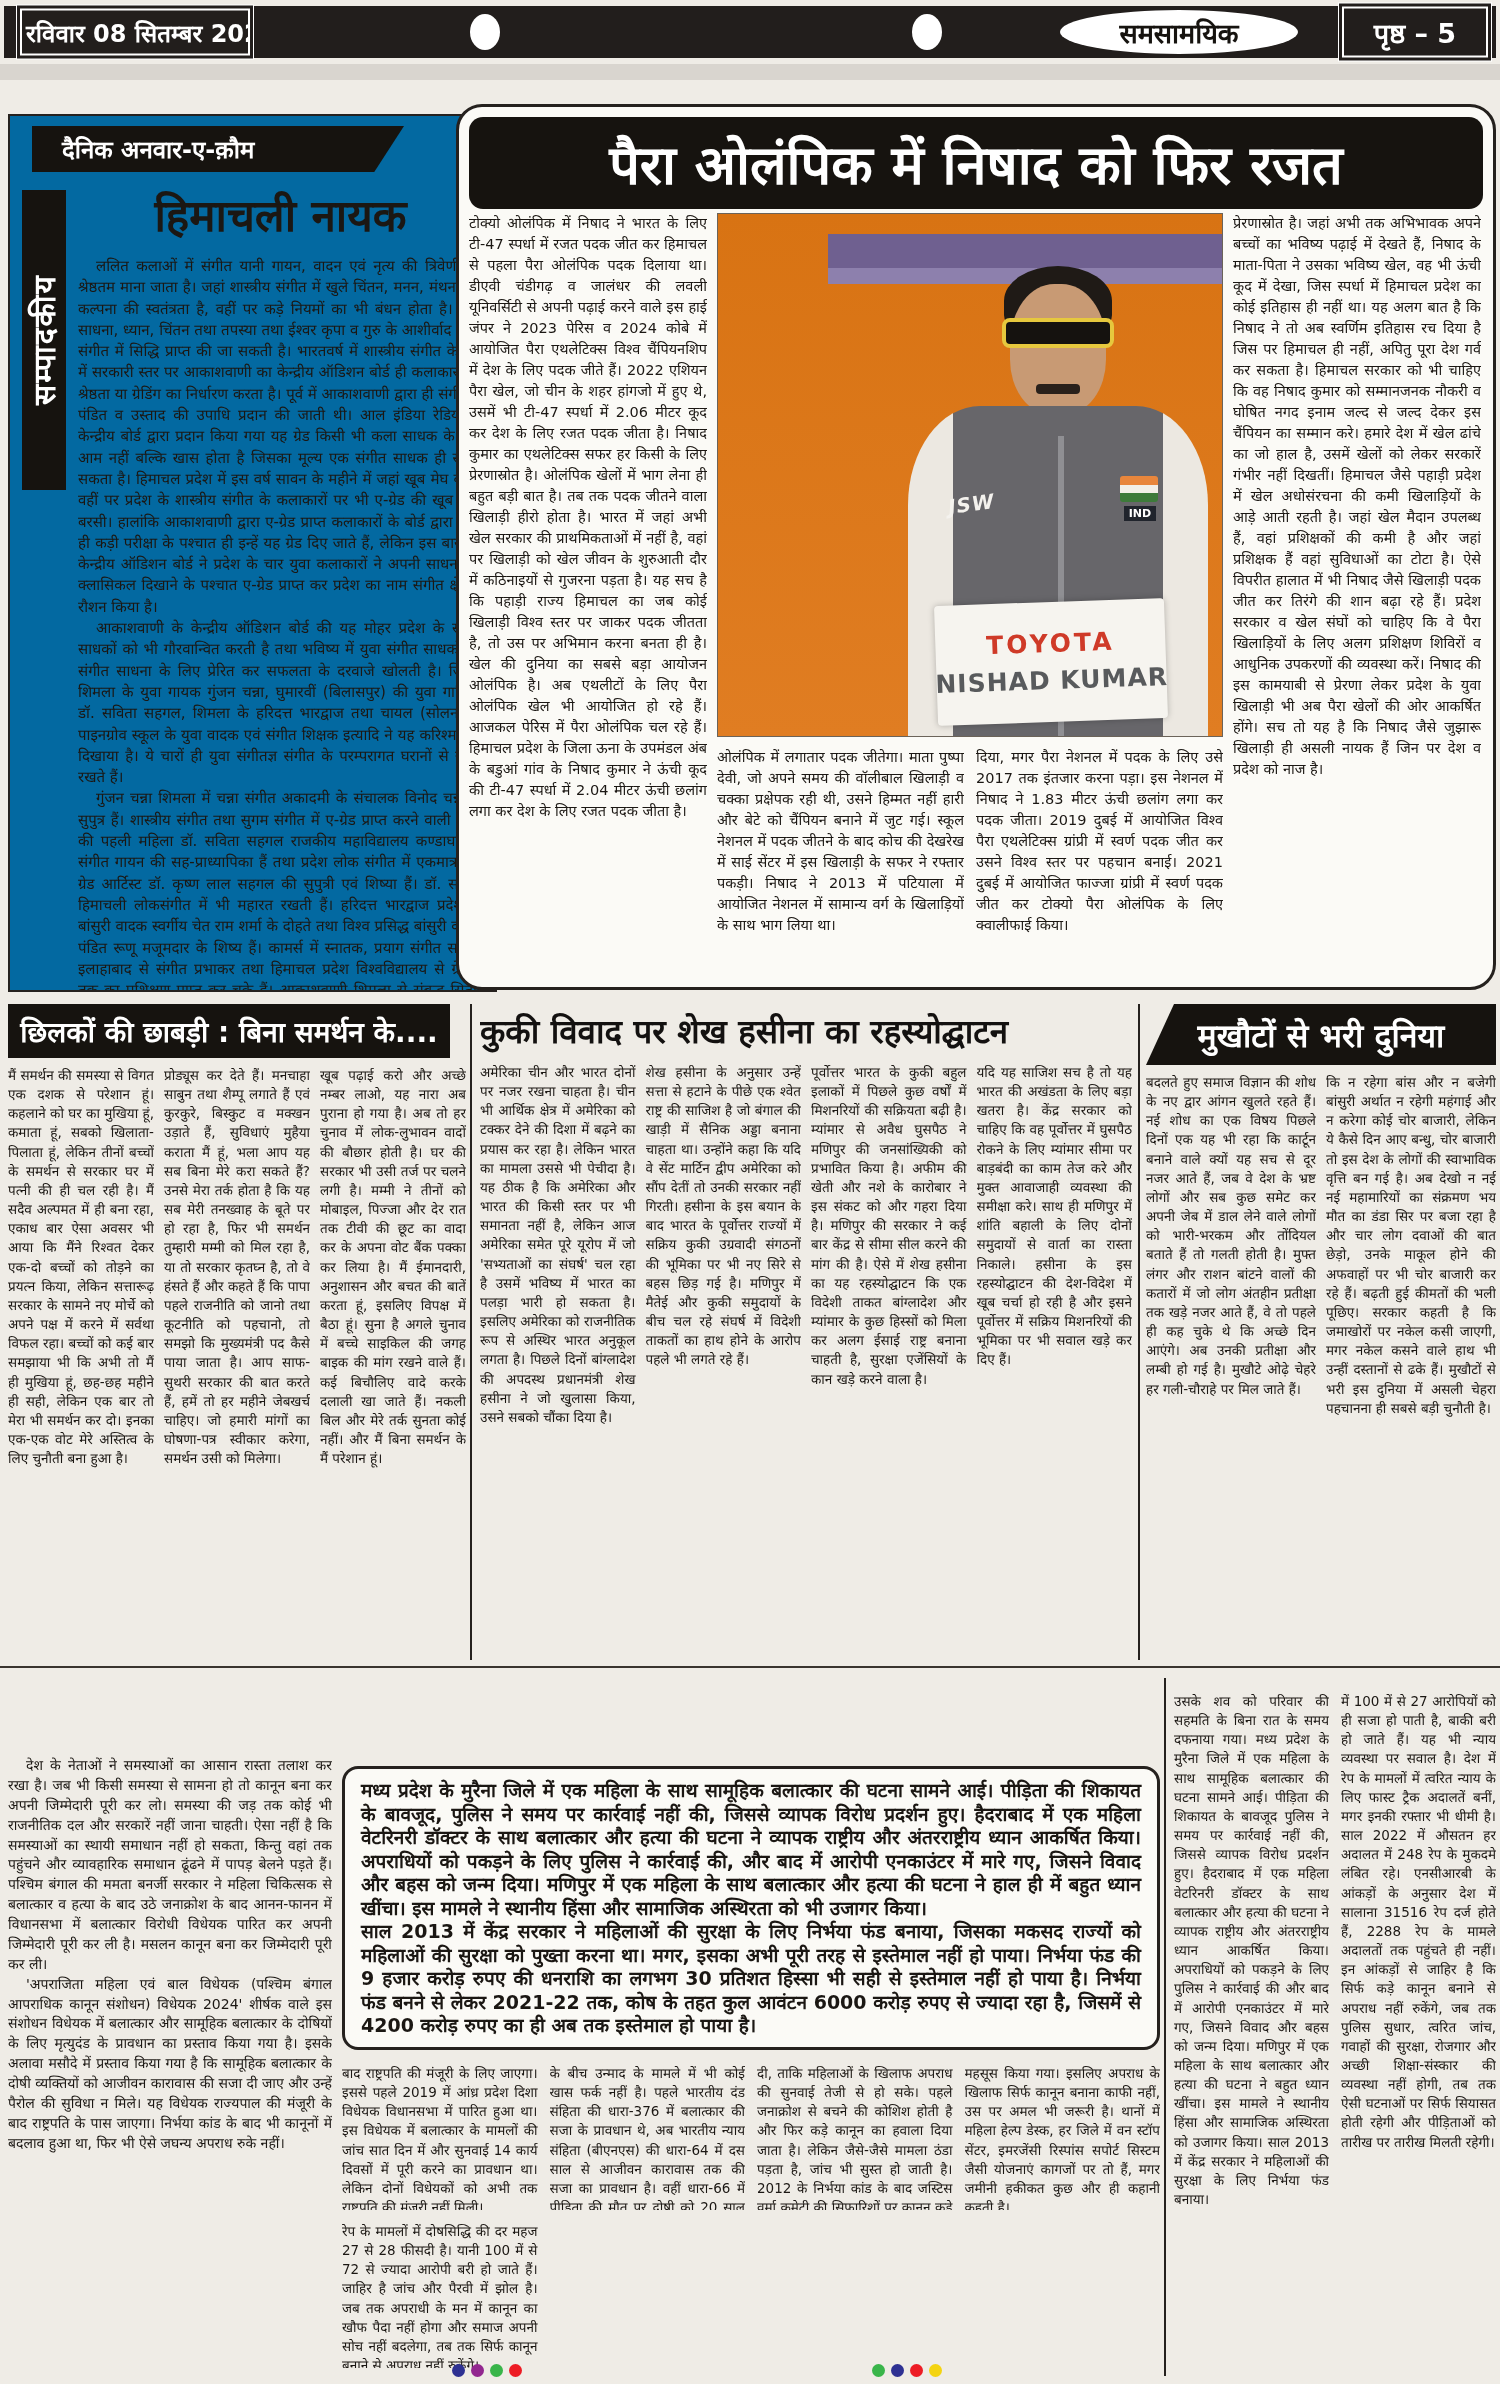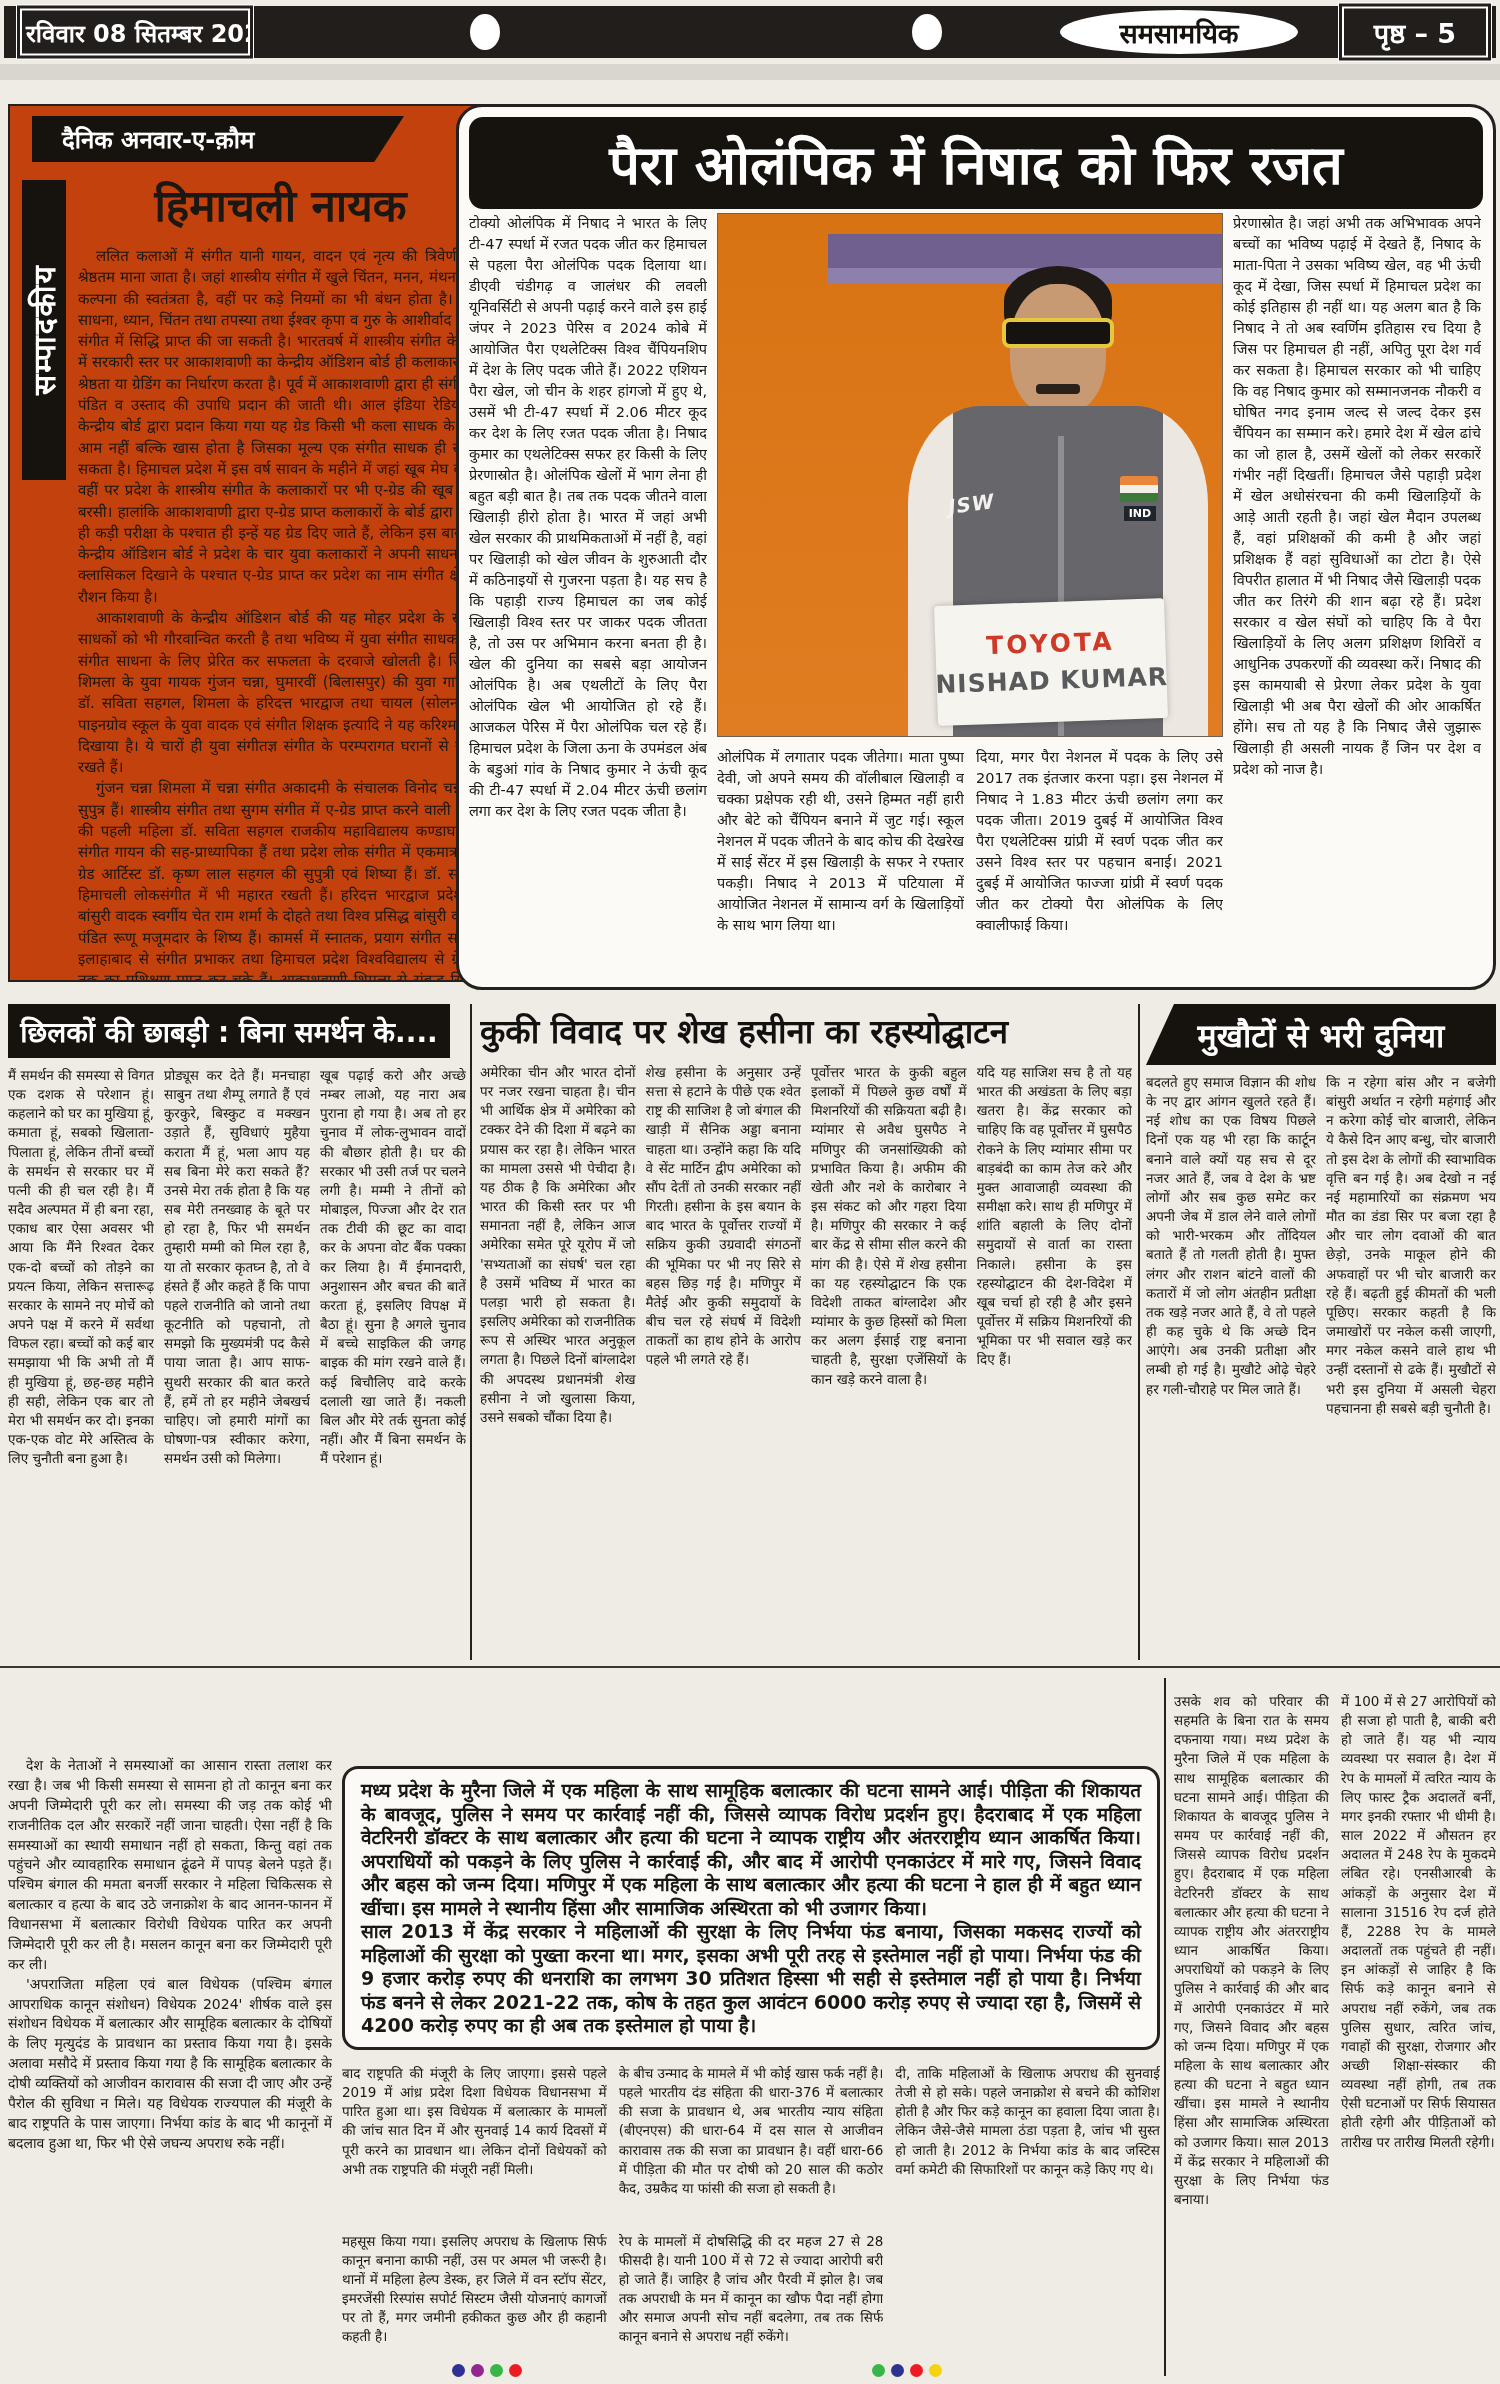--- a/index.html
+++ b/index.html
@@ -17,21 +17,21 @@
   .hb-page { left:1338px; width:146px; font-size:27px; }
   .hdot { position:absolute; top:50%; transform:translateY(-50%); width:30px; height:36px;
           border-radius:50%; background:#fff; }
   .hd1 { left:466px; } .hd2 { left:908px; }
   .hsect { position:absolute; left:1056px; top:50%; transform:translateY(-50%); width:238px; height:44px;
            background:#fff; color:#16130f; border-radius:50%; font-weight:bold; font-size:27px;
            display:flex; align-items:center; justify-content:center; }
   .graystrip { position:absolute; left:0; top:64px; width:1500px; height:16px; background:#d9d5cf; }
 
   
-  .editorial { position:absolute; left:8px; top:104px; width:489px; height:878px; background:#c2410c;
+  .editorial { position:absolute; left:8px; top:114px; width:489px; height:878px; background:#0369a1;
                border:2px solid #25211e; padding:8px 12px; overflow:hidden; }
   .ed-mast { background:#16130f; color:#fff; font-weight:bold; font-size:24px; width:372px;
              padding:6px 0 7px 30px; clip-path:polygon(0 0,100% 0,92% 100%,0 100%); margin:2px 0 8px 10px; }
   .ed-label { float:left; background:#16130f; color:#fff; width:44px; height:300px; margin:10px 12px 8px 0;
               writing-mode:vertical-rl; transform:rotate(180deg); font-size:30px; font-weight:bold;
               letter-spacing:2px; display:flex; align-items:center; justify-content:center; }
   .ed-head { font-size:44px; font-weight:bold; text-align:center; padding:4px 0 12px; }
   .body-text { font-size:15px; line-height:1.42; text-align:justify; color:#1b1713; overflow:hidden; }
   .body-text p { margin:0; text-indent:18px; }
 
@@ -93,21 +93,21 @@
 
   
   .bt-head { position:absolute; left:8px; top:1678px; width:1000px; font-size:46px; font-weight:bold;
              color:#131110; white-space:nowrap; overflow:hidden; }
   .bt-left { position:absolute; left:8px; top:1756px; width:324px; height:620px; font-size:14px; }
   .bt-box { position:absolute; left:342px; top:1766px; width:818px; height:284px; background:#fbfaf6;
             border:3px solid #25211e; border-radius:16px; padding:10px 16px; overflow:hidden;
             font-size:19px; font-weight:bold; line-height:1.24; text-align:justify; }
   .bt-box p { margin:0; text-indent:0; }
   .bt-below { position:absolute; left:342px; top:2064px; width:818px; height:304px;
-              display:grid; grid-template-columns:repeat(3,1fr); gap:12px; }
+              display:grid; grid-template-columns:repeat(4,1fr); gap:12px; }
   .bt-vrule { position:absolute; left:1164px; top:1678px; width:2px; height:698px; background:#25211e; }
   .bt-right { position:absolute; left:1174px; top:1692px; width:322px; height:684px;
               display:grid; grid-template-columns:1fr 1fr; gap:12px; }
 
   
   .marks { position:absolute; top:2362px; }
   .mk-a { left:452px; } .mk-b { left:872px; }
   .dot-mark { display:inline-block; width:13px; height:13px; border-radius:50%; margin-right:6px; }
 </style>
 </head>

